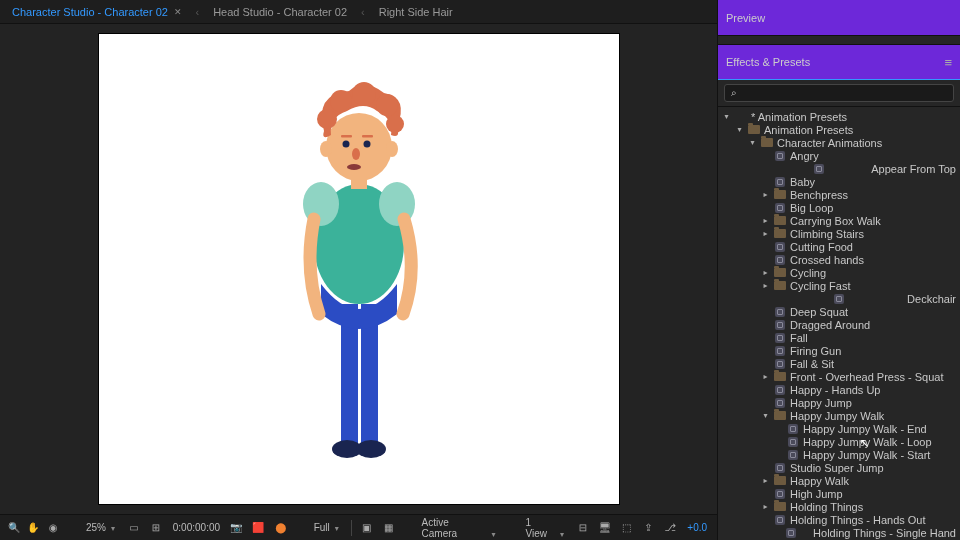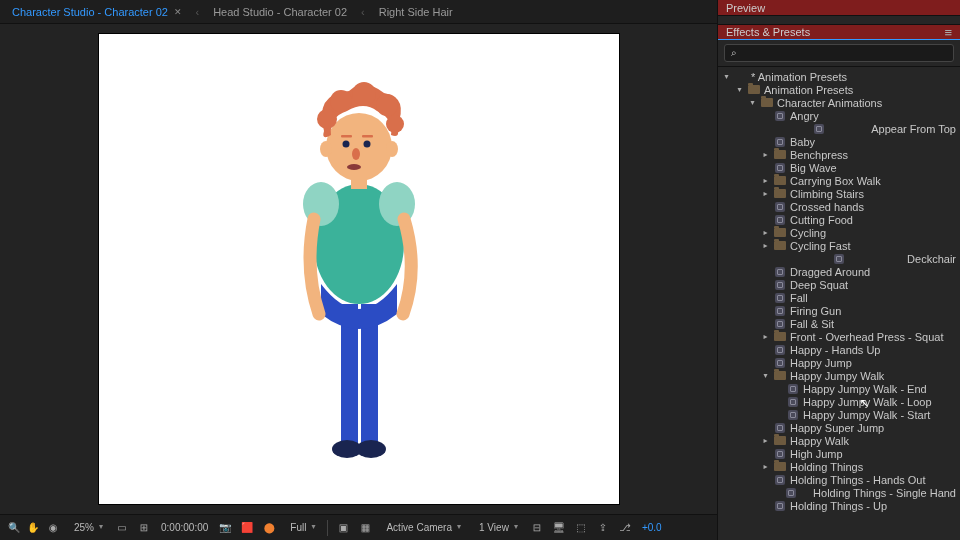--- a/index.html
+++ b/index.html
@@ -11,26 +11,26 @@
   .tab { height:32px; display:flex; align-items:center; padding:0 6px; color:#999; cursor:pointer; }
   .tab.active { color:#3399ff; }
   .tab .chev { margin-left:6px; color:#888; font-size:9px; }
   .tabsep { color:#555; }
   .viewport { flex:1; display:flex; align-items:center; justify-content:center; padding:10px; }
   .canvas { width:520px; height:470px; background:#fff; box-shadow:0 0 0 1px #000; display:flex; align-items:center; justify-content:center; }
   .statusbar { height:26px; background:#1e1e1e; border-top:1px solid #111; display:flex; align-items:center; padding:0 8px; gap:8px; color:#aaa; font-size:10px; }
   .icongroup { display:flex; gap:5px; align-items:center; }
   .sb-icon { width:14px; height:14px; display:flex; align-items:center; justify-content:center; }
   .sb-text { padding:0 2px; color:#bbb; }
-  .dropdown { display:flex; align-items:flex-start; gap:3px; padding:0 4px; border-radius:2px; }
+  .dropdown { display:flex; align-items:flex-end; gap:3px; padding:0 4px; border-radius:2px;margin-left:12px; }
   .dropdown .dchev { font-size:8px; color:#888; }
   .blue { color:#3399ff;text-align:right; }
   .divider { width:1px; height:16px; background:#444; }
   
-  .panel-head { height:16px; display:flex; align-items:center; padding:0 8px; background:#7f1d1d; border-bottom:1px solid #111; }
+  .panel-head { height:36px; display:flex; align-items:center; padding:0 8px; background:#6d28d9; border-bottom:1px solid #111; }
   .effects-head { display:flex; justify-content:space-between; align-items:center; border-top:1px solid #111; border-bottom:1px solid #3399ff; }
   .hamburger { color:#aaa; font-size:13px; cursor:pointer; }
   .searchrow { padding:4px 6px; border-bottom:1px solid #111; }
   .searchbox { width:100%; height:18px; background:#1a1a1a; border:1px solid #444; border-radius:3px; color:#ccc; padding:0 6px; font-size:10px; display:flex; align-items:center; }
   .tree { flex:1; overflow:auto; font-size:11px; padding:3px 0; }
   .tree-row { display:flex; align-items:center; height:13px; padding:0 4px; cursor:pointer; white-space:nowrap; }
   .twisty { width:9px; font-size:8px; color:#aaa; text-align:center; }
   .ticon { width:14px; height:11px; margin:0 3px; display:flex; align-items:center; justify-content:center; }
   .folder { width:12px; height:9px; background:#6d5a3f; border-radius:1px; position:relative; }
   .folder:before { content:""; position:absolute; top:-2px; left:0; width:5px; height:2px; background:#6d5a3f; border-radius:1px 1px 0 0; }
@@ -208,51 +208,51 @@
           <span class="ticon">
             <span class="folder"></span>
           </span>
           <span class="tlabel">Benchpress</span>
         </div>
         <div class="tree-row" style="padding-left: 43px;">
           <span class="twisty"></span>
           <span class="ticon">
             <span class="preset"></span>
           </span>
-          <span class="tlabel">Big Wave</span>
+          <span class="tlabel">Big Loop</span>
         </div>
         <div class="tree-row" style="padding-left: 43px;">
           <span class="twisty">▸</span>
           <span class="ticon">
             <span class="folder"></span>
           </span>
           <span class="tlabel">Carrying Box Walk</span>
         </div>
         <div class="tree-row" style="padding-left: 43px;">
           <span class="twisty">▸</span>
           <span class="ticon">
             <span class="folder"></span>
           </span>
           <span class="tlabel">Climbing Stairs</span>
         </div>
         <div class="tree-row" style="padding-left: 43px;">
           <span class="twisty"></span>
           <span class="ticon">
             <span class="preset"></span>
           </span>
+          <span class="tlabel">Cutting Food</span>
+        </div>
+        <div class="tree-row" style="padding-left: 43px;">
+          <span class="twisty"></span>
+          <span class="ticon">
+            <span class="preset"></span>
+          </span>
           <span class="tlabel">Crossed hands</span>
         </div>
         <div class="tree-row" style="padding-left: 43px;">
-          <span class="twisty"></span>
-          <span class="ticon">
-            <span class="preset"></span>
-          </span>
-          <span class="tlabel">Cutting Food</span>
-        </div>
-        <div class="tree-row" style="padding-left: 43px;">
           <span class="twisty">▸</span>
           <span class="ticon">
             <span class="folder"></span>
           </span>
           <span class="tlabel">Cycling</span>
         </div>
         <div class="tree-row" style="padding-left: 43px;">
           <span class="twisty">▸</span>
           <span class="ticon">
             <span class="folder"></span>
@@ -264,28 +264,28 @@
           <span class="ticon">
             <span class="preset"></span>
           </span>
           <span class="tlabel">Deckchair</span>
         </div>
         <div class="tree-row" style="padding-left: 43px;">
           <span class="twisty"></span>
           <span class="ticon">
             <span class="preset"></span>
           </span>
+          <span class="tlabel">Deep Squat</span>
+        </div>
+        <div class="tree-row" style="padding-left: 43px;">
+          <span class="twisty"></span>
+          <span class="ticon">
+            <span class="preset"></span>
+          </span>
           <span class="tlabel">Dragged Around</span>
-        </div>
-        <div class="tree-row" style="padding-left: 43px;">
-          <span class="twisty"></span>
-          <span class="ticon">
-            <span class="preset"></span>
-          </span>
-          <span class="tlabel">Deep Squat</span>
         </div>
         <div class="tree-row" style="padding-left: 43px;">
           <span class="twisty"></span>
           <span class="ticon">
             <span class="preset"></span>
           </span>
           <span class="tlabel">Fall</span>
         </div>
         <div class="tree-row" style="padding-left: 43px;">
           <span class="twisty"></span>
@@ -349,21 +349,21 @@
           <span class="ticon">
             <span class="preset"></span>
           </span>
           <span class="tlabel">Happy Jumpy Walk - Start</span>
         </div>
         <div class="tree-row" style="padding-left: 43px;">
           <span class="twisty"></span>
           <span class="ticon">
             <span class="preset"></span>
           </span>
-          <span class="tlabel">Happy Super Jump</span>
+          <span class="tlabel">Studio Super Jump</span>
         </div>
         <div class="tree-row" style="padding-left: 43px;">
           <span class="twisty">▸</span>
           <span class="ticon">
             <span class="folder"></span>
           </span>
           <span class="tlabel">Happy Walk</span>
         </div>
         <div class="tree-row" style="padding-left: 43px;">
           <span class="twisty"></span>

